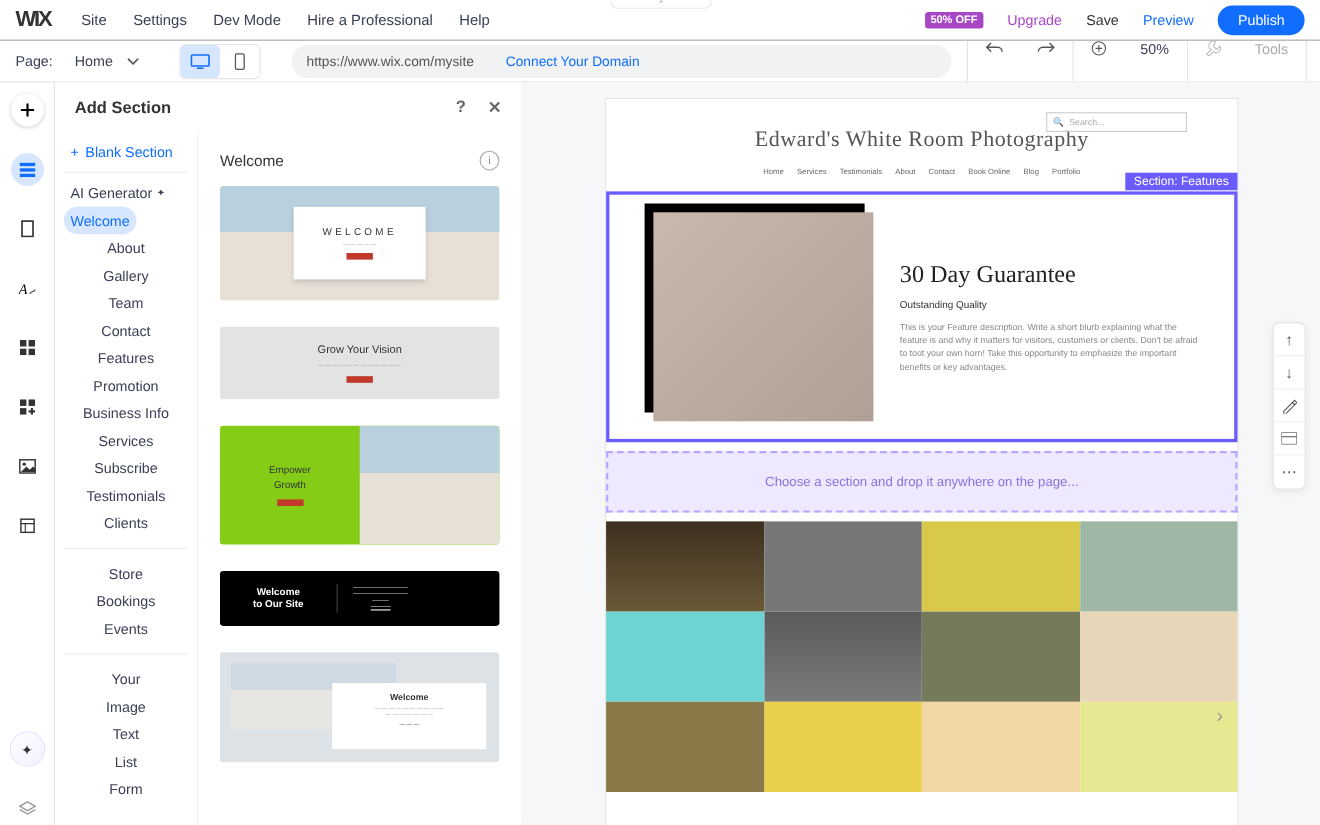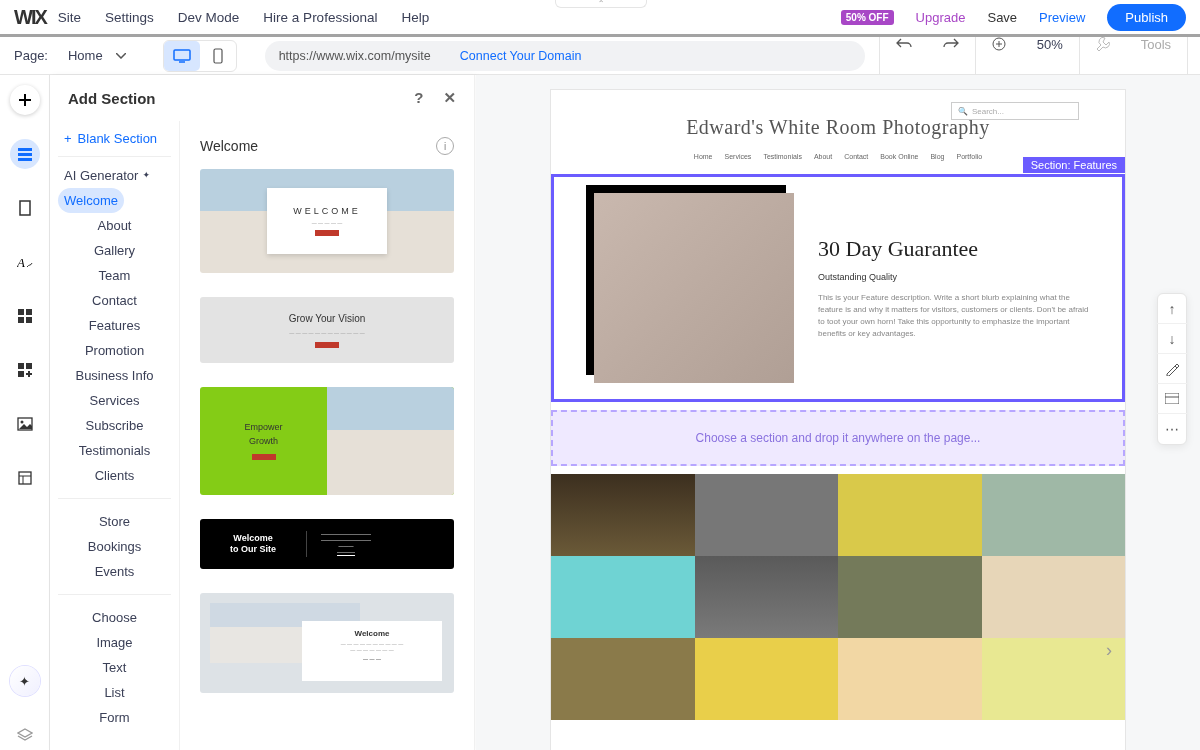--- a/index.html
+++ b/index.html
@@ -1,18 +1,18 @@
 <!DOCTYPE html>
 <html><head>
 <meta charset="utf-8">
 <style>
 * { margin:0; padding:0; box-sizing:border-box; }
 body { font-family:-apple-system,HelveticaNeue,Arial,sans-serif; font-size:13px; color:#333; background:#fff; overflow:hidden; width:1200px; height:750px; position:relative;}
 
-.topbar{height:37px;border-bottom:3px solid #a3a3a3;display:flex;align-items:center;padding:0 14px;gap:12px;justify-content:center;}
+.topbar{height:37px;border-bottom:1px solid #a3a3a3;display:flex;align-items:center;padding:0 14px;gap:28px;justify-content:center;}
 .logo{font-family:Arial;font-weight:900;font-size:20px;letter-spacing:-2px;}
 .menu{display:flex;gap:24px;color:#3b4057;font-size:13.5px;}
 .menu span{cursor:pointer;}
 .topright{margin-left:auto;display:flex;align-items:center;gap:22px;}
 .badge50{background:#a847c6;color:#fff;font-size:10px;font-weight:700;padding:2px 5px;border-radius:3px;}
 .upgrade{color:#a847c6;}
 .publish{background:#116dff;color:#fff;padding:6px 18px;border-radius:24px;font-size:13px;font-weight:500;}
 
 .secbar{height:38px;border-bottom:1px solid #e5e5e5;display:flex;align-items:center;padding:0 14px;gap:14px;color:#3b4057;}
 .page-dd{display:flex;align-items:center;gap:10px;margin-left:6px;}
@@ -275,21 +275,21 @@
           <div class="item">Clients</div>
         </div>
       <hr>
       <div class="grp" id="cats_b">
           <div class="item">Store</div>
           <div class="item">Bookings</div>
           <div class="item">Events</div>
         </div>
       <hr>
       <div class="grp" id="cats_c">
-          <div class="item">Choose</div>
+          <div class="item">Your</div>
           <div class="item">Image</div>
           <div class="item">Text</div>
           <div class="item">List</div>
           <div class="item">Form</div>
         </div>
     </div>
     <div class="prevcol">
       <div class="prevhd">
         <span>Welcome</span>
         <span style="width:18px;height:18px;border:1px solid #aaa;border-radius:50%;display:flex;align-items:center;justify-content:center;font-size:10px;color:#888">i</span>

